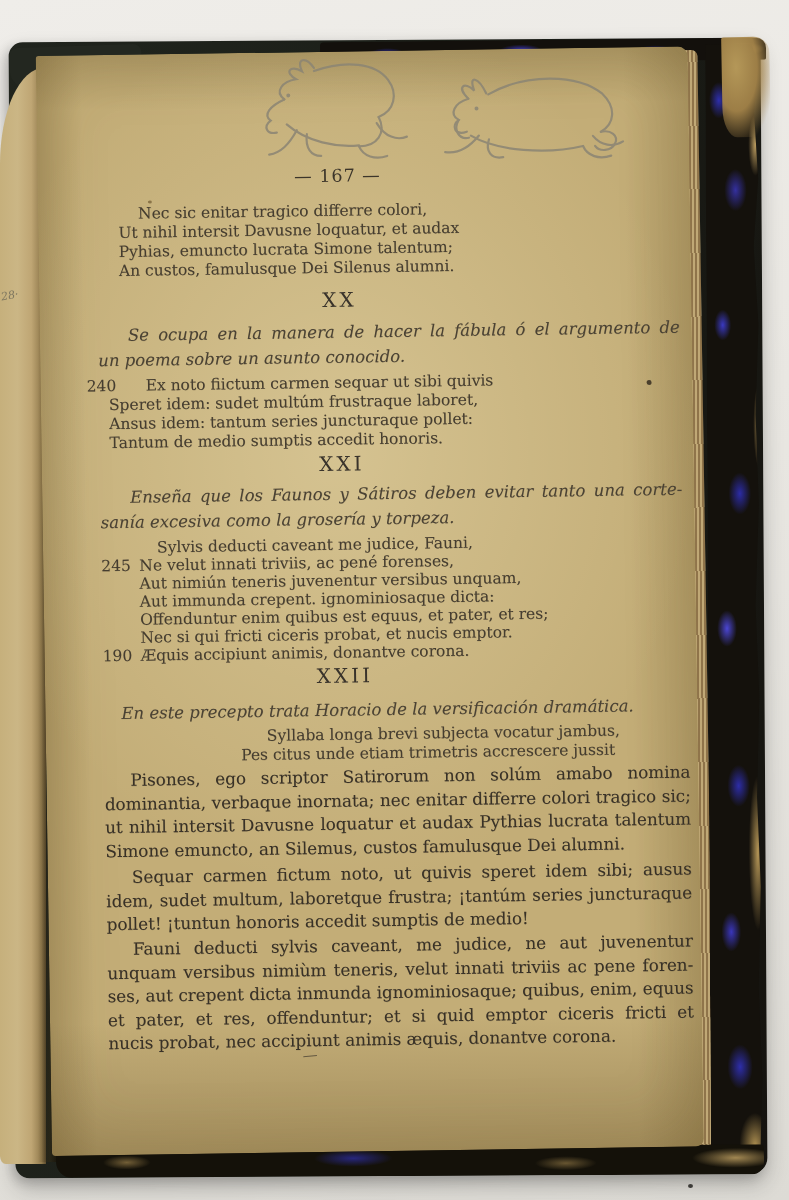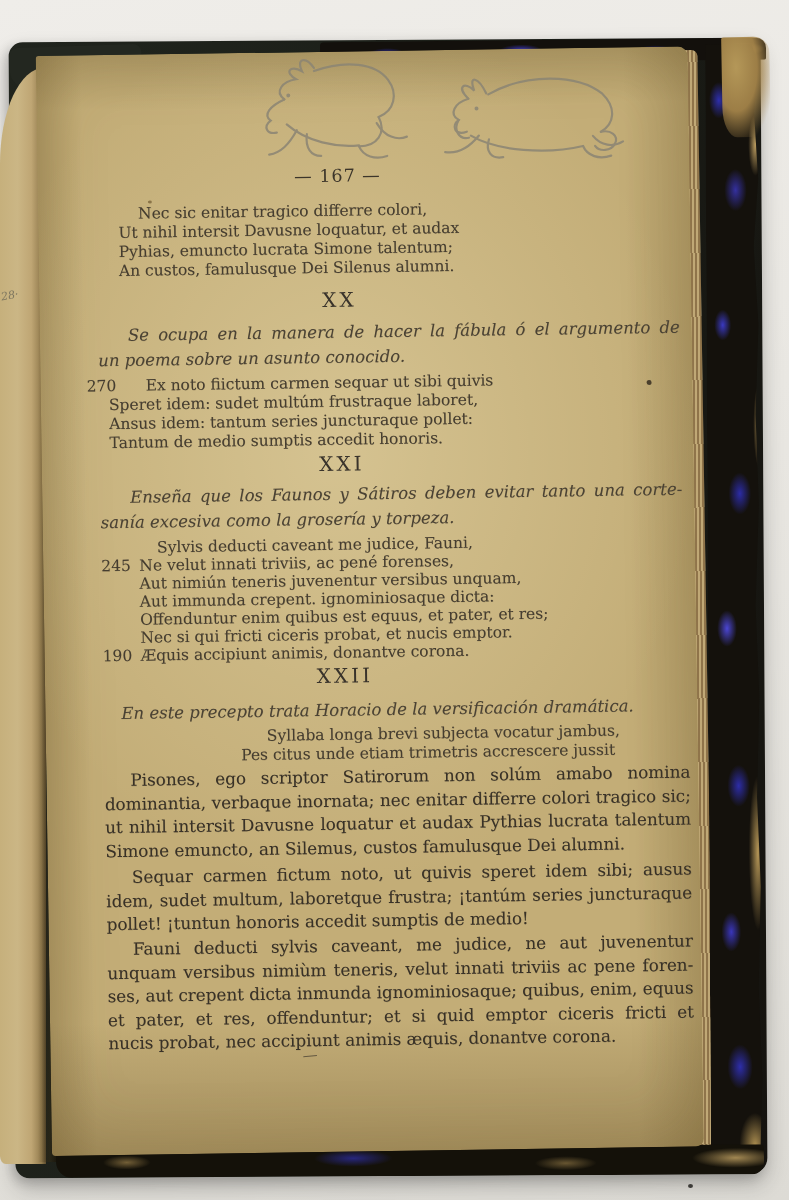--- a/index.html
+++ b/index.html
@@ -148,21 +148,21 @@
     </div>
 
     <div class="centerrow heading" style="top:236px">XX</div>
 
     <div class="precept" style="top:268px">
       <div class="pl j ip30">Se ocupa en la manera de hacer la fábula ó el argumento de</div>
       <div class="pl">un poema sobre un asunto conocido.</div>
     </div>
 
     <div class="verse v240" style="left:68px;top:322px;">
-      <div class="vline ind37"><span class="vnum">270</span><span>Ex noto fiictum carmen sequar ut sibi quivis</span></div>
+      <div class="vline ind37"><span class="vnum">240</span><span>Ex noto fiictum carmen sequar ut sibi quivis</span></div>
       <div class="vline">Speret idem: sudet multúm frustraque laboret,</div>
       <div class="vline">Ansus idem: tantum series juncturaque pollet:</div>
       <div class="vline">Tantum de medio sumptis accedit honoris.</div>
     </div>
 
     <div class="centerrow heading" style="top:400px">XXI</div>
 
     <div class="precept" style="top:430px">
       <div class="pl j ip30">Enseña que los Faunos y Sátiros deben evitar tanto una corte-</div>
       <div class="pl">sanía excesiva como la grosería y torpeza.</div>

